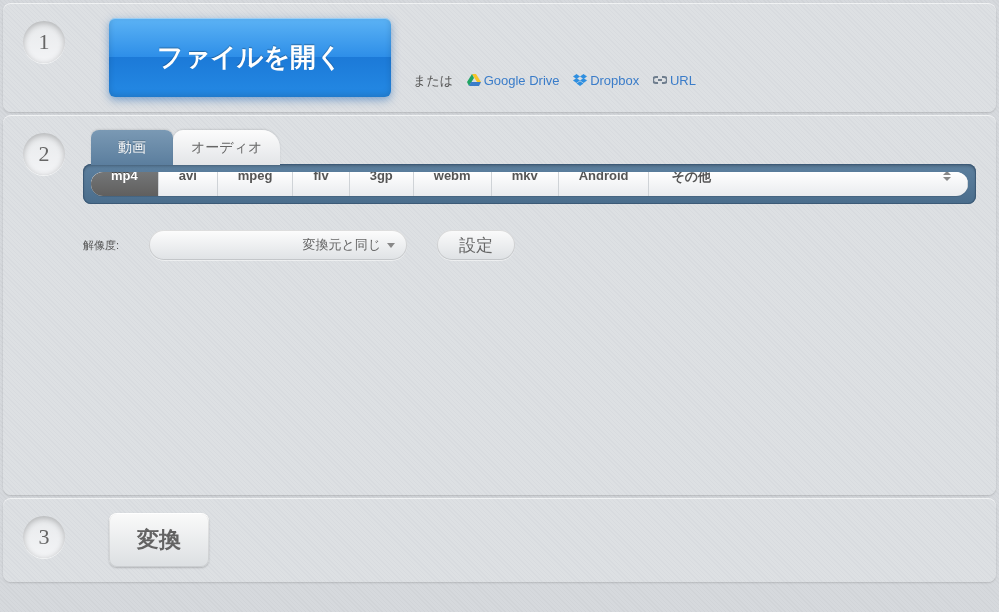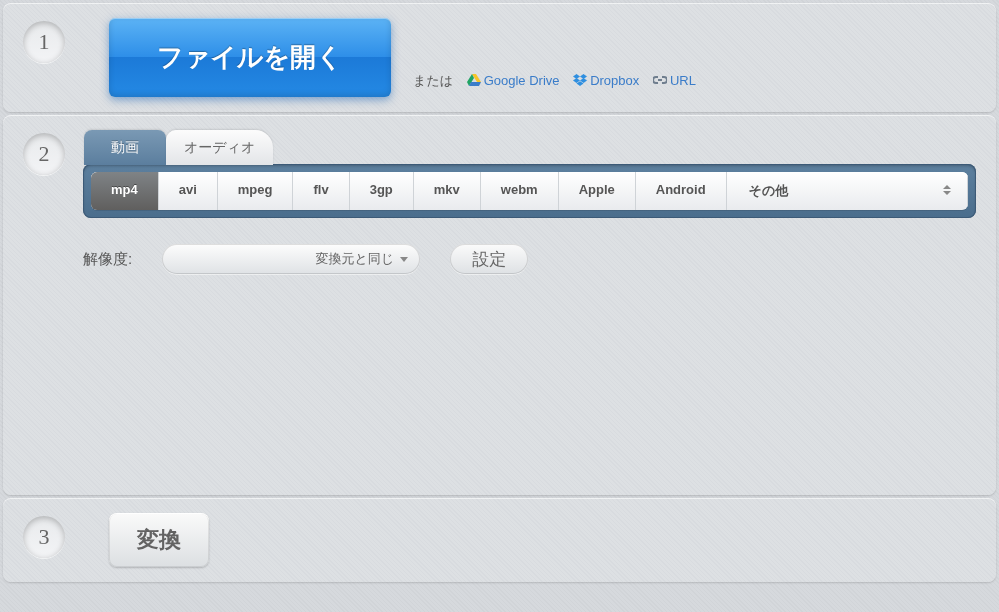--- a/index.html
+++ b/index.html
@@ -35,21 +35,21 @@
   border-radius: 6px;
   box-shadow: 0 3px 8px rgba(30,100,180,.5), inset 0 1px 0 rgba(255,255,255,.4), inset 0 -2px 6px rgba(0,0,0,.15);
   color: #fff; font-size: 26px; font-weight: bold;
   text-shadow: 0 -1px 1px rgba(0,0,0,.3);
   vertical-align: middle;
   margin-left: 36px;
 }
 .or-row { display: inline-block; vertical-align: middle; margin-left: 18px; font-size: 13px; color: #555; }
 .src-link { display: inline-block; margin-left: 10px; color: #3a7cc9; cursor: pointer; margin-top: 48px; }
 .src-link .ic { display: inline-block; vertical-align: middle; margin-right: 3px; }
-.tabs { display: flex; margin-left: 1px; position: relative; z-index: 2; }
+.tabs { display: flex; margin-left: 8px; position: relative; z-index: 2; }
 .tab {
   min-width: 82px; padding: 9px 18px 8px;
   text-align: center; font-size: 14px; cursor: pointer;
   background: linear-gradient(#fcfcfc, #e3e5e8);
   border-radius: 10px 18px 0 0;
   color: #666;
   box-shadow: 0 -1px 2px rgba(0,0,0,.1);
 }
 .tab.active {
   background: linear-gradient(#7a99b4, #5b7e9e);
@@ -60,24 +60,24 @@
 .format-bar {
   background: linear-gradient(#5d809f, #4a6d8c);
   border-radius: 8px;
   padding: 8px;
   box-shadow: inset 0 0 0 1px #3c5a77, inset 0 2px 3px rgba(0,0,0,.25);
   margin-top: -1px;
 }
 .format-inner {
   display: flex;
   background: linear-gradient(#fff, #e9ebee);
-  border-radius: 6px;
+  border-radius: 16px;
   box-shadow: 0 1px 0 rgba(0,0,0,.1), inset 0 1px 0 #fff;
   overflow: hidden;
-  height: 38px;
+  height: 24px;
   align-items: flex-end;
 }
 .fmt {
   flex: 0 0 auto;
   padding: 10px 20px 0;
   text-align: center;
   font-size: 13px; font-weight: bold; color: #555;
   border-right: 1px solid #cfd3d7;
   cursor: pointer;
   height: 38px;
@@ -95,21 +95,21 @@
   gap: 2px;
 }
 .more-chev::before, .more-chev::after {
   content: "";
   width: 0; height: 0;
   border-left: 4px solid transparent; border-right: 4px solid transparent;
 }
 .more-chev::before { border-bottom: 4px solid #888; }
 .more-chev::after { border-top: 4px solid #888; }
 .opts { margin-top: 26px; display: flex; align-items: center; gap: 30px; }
-.opts-label { font-size: 15px; color: #555; }
+.opts-label { font-size: 11px; color: #555; }
 .reso-dd {
   width: 258px; height: 30px;
   background: linear-gradient(#fdfdfd, #dfe2e5);
   border-radius: 15px;
   box-shadow: inset 0 0 0 1px rgba(0,0,0,.12), 0 1px 0 rgba(255,255,255,.5);
   display: flex; align-items: center; justify-content: flex-end;
   padding: 0 12px; font-size: 13px; color: #666; cursor: pointer;
 }
 .dd-arrow {
   width: 0; height: 0; margin-left: 6px;
@@ -184,23 +184,22 @@
       <div class="tab active">動画</div>
       <div class="tab">オーディオ</div>
     </div>
     <div class="format-bar">
       <div class="format-inner" id="format-inner">
           <div class="fmt active">mp4</div>
           <div class="fmt">avi</div>
           <div class="fmt">mpeg</div>
           <div class="fmt">flv</div>
           <div class="fmt">3gp</div>
+          <div class="fmt">webm</div>
           <div class="fmt">mkv</div>
-          <div class="fmt">webm</div>
-          <div class="fmt">Apple</div>
           <div class="fmt">Android</div>
           <div class="fmt more">その他<span class="more-chev"></span></div>
         </div>
     </div>
     <div class="opts">
       <span class="opts-label">解像度:</span>
       <div class="reso-dd">
         <span>変換元と同じ</span>
         <span class="dd-arrow"></span>
       </div>

